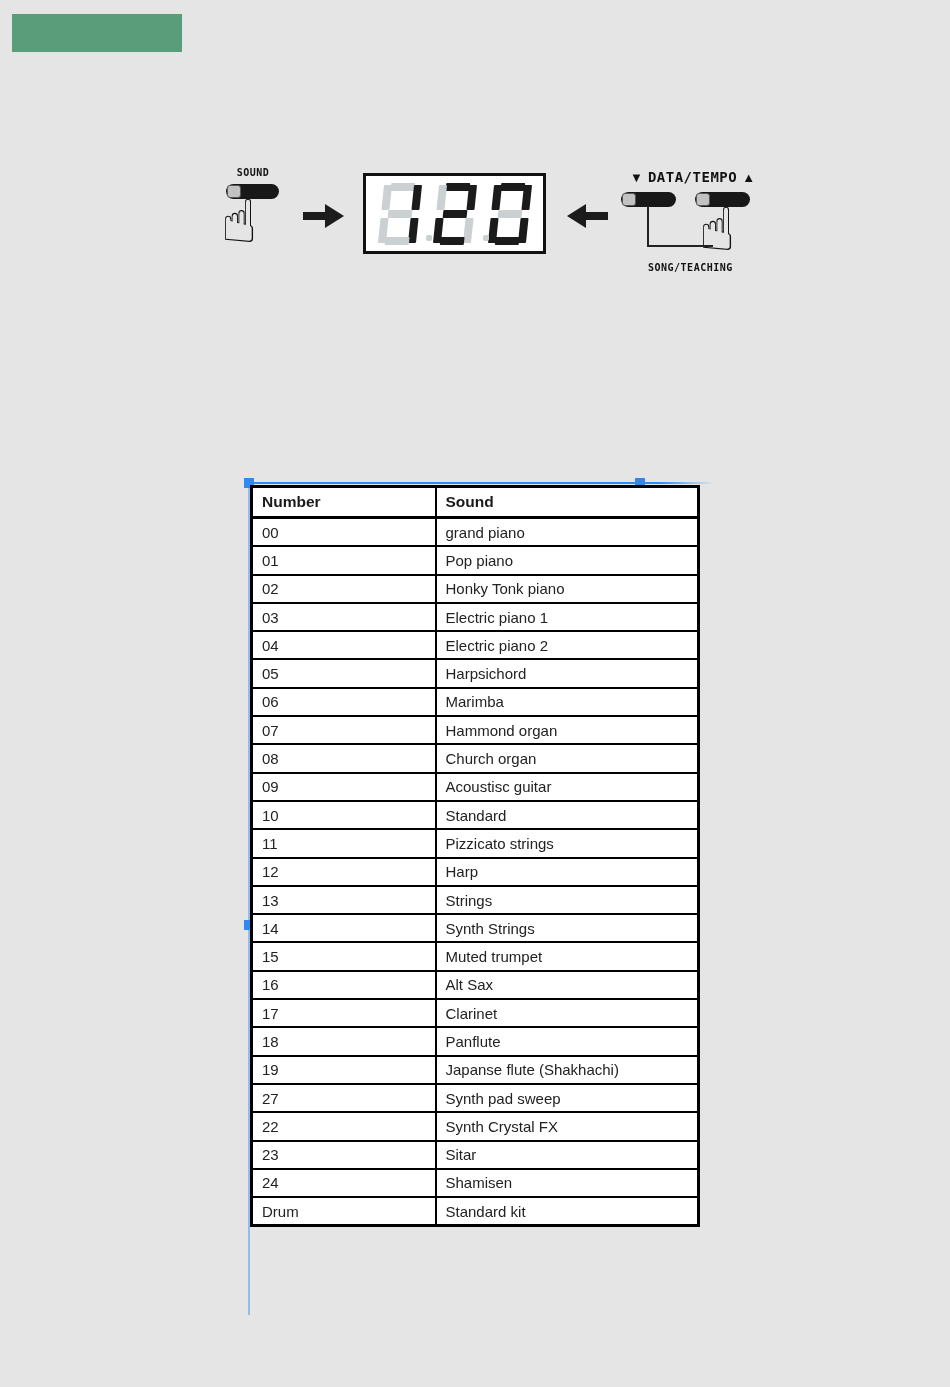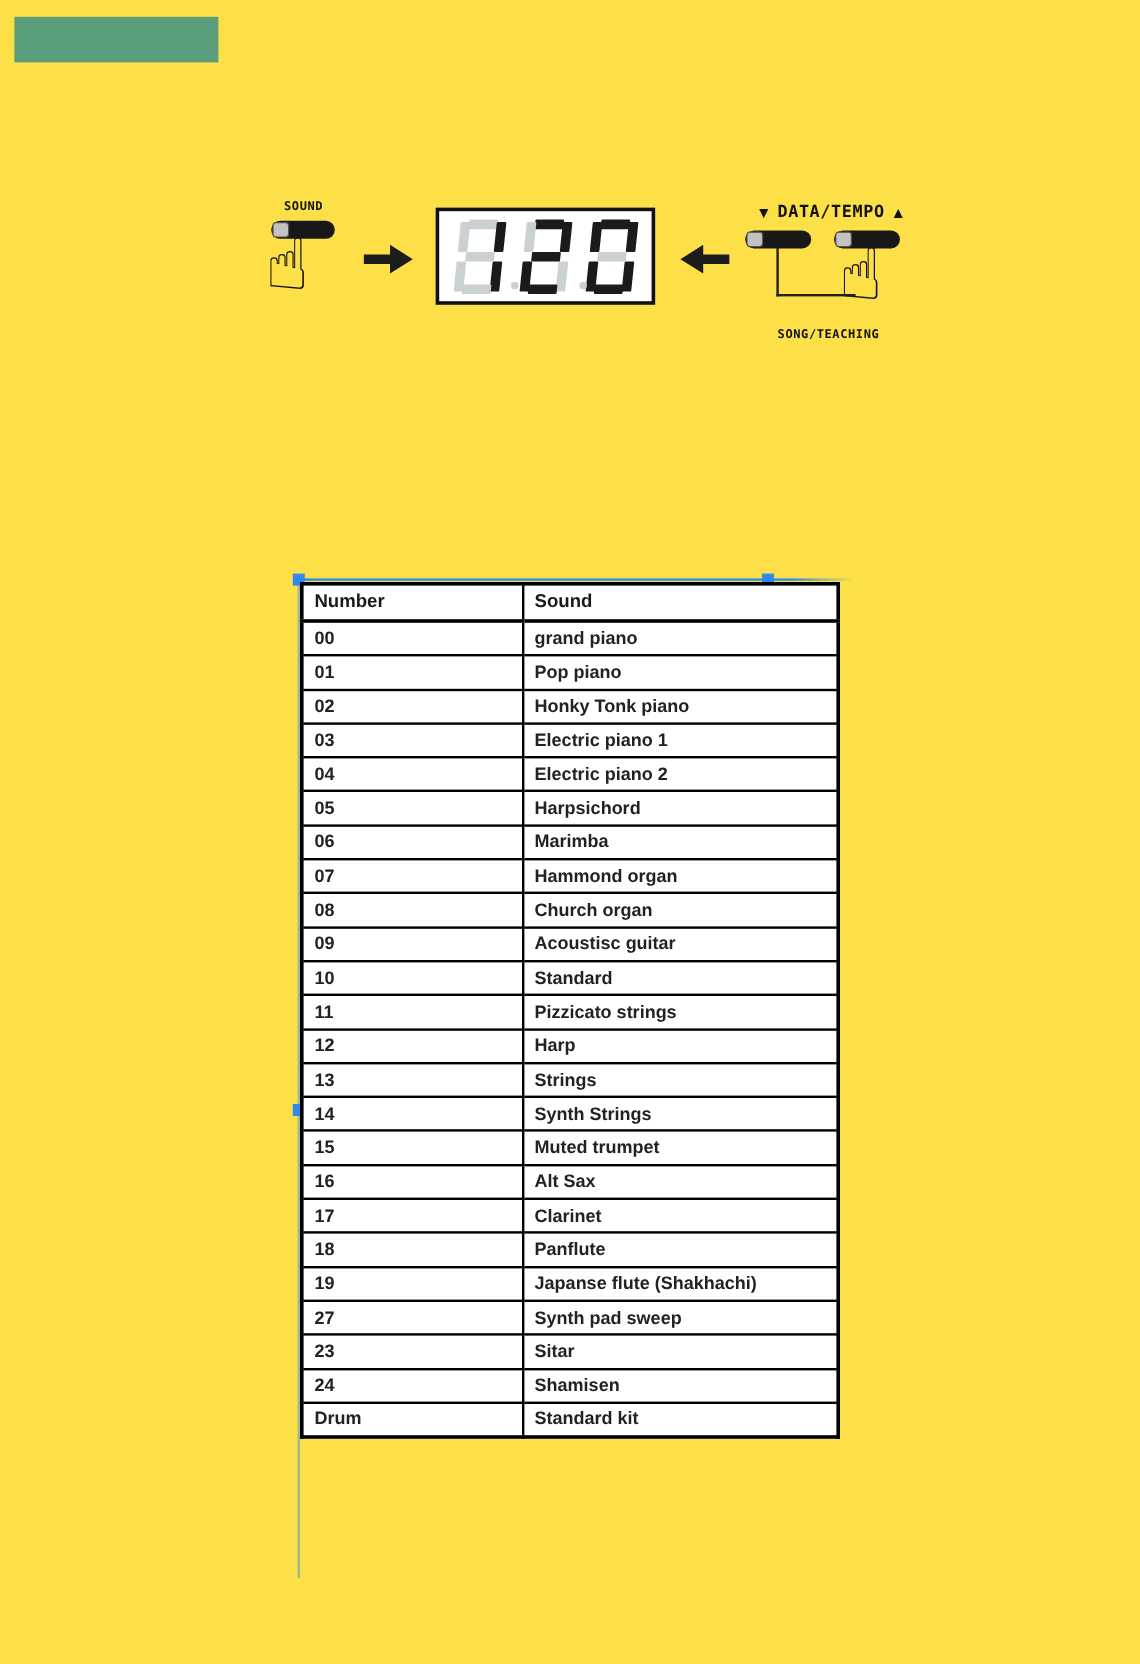--- a/index.html
+++ b/index.html
@@ -3,21 +3,21 @@
 <meta charset="utf-8">
 <style>
   :root{
     --header-block:#599d7a;
     --selection-blue:#2e89f0;
     --segment-lit:#1b1b1b;
     --segment-unlit:#cbd0d3;
   }
   html,body{margin:0;padding:0;background:#fff;}
   .page{
-    position:relative;width:950px;height:1387px;background:#fde047;overflow:hidden;
+    position:relative;width:950px;height:1387px;background:#e5e5e5;overflow:hidden;
     font-family:"Liberation Sans",sans-serif;color:#1a1a1a;
   }
   
   .green-block{position:absolute;left:12px;top:14px;width:170px;height:38px;background:var(--header-block);}
 
   
   .techlabel{font-family:"DejaVu Sans Mono",monospace;font-weight:bold;color:#111;}
   .sound-label{position:absolute;left:225px;top:167px;width:56px;text-align:center;font-size:10px;letter-spacing:.5px;}
   .pill{position:absolute;height:15px;border-radius:8px;background:#181818;}
   .pill .cap{position:absolute;left:1px;top:1px;width:14px;height:13px;border-radius:3px;background:#c2c2c2;border:1px solid #555;box-sizing:border-box;}
@@ -45,34 +45,34 @@
   .seg-c{right:0;bottom:2px;width:8px;height:25px;}
   .dp{position:absolute;bottom:10px;width:6px;height:6px;border-radius:2px;background:var(--segment-unlit);}
   .dp-1{left:60px;}
   .dp-2{left:117px;}
 
   .datatempo-row{position:absolute;left:630px;top:169px;display:flex;align-items:center;gap:5px;}
   .tri{font-size:13px;color:#111;line-height:1;}
   .datatempo-label{font-size:14px;letter-spacing:.5px;}
   .bracket-v{position:absolute;left:647px;top:206px;width:2px;height:41px;background:#222;}
   .bracket-h{position:absolute;left:647px;top:245px;width:66px;height:2px;background:#222;}
-  .songteaching-label{position:absolute;left:648px;top:274px;font-size:10px;letter-spacing:.5px;}
+  .songteaching-label{position:absolute;left:648px;top:262px;font-size:10px;letter-spacing:.5px;}
 
   
   .sel-hline{position:absolute;left:250px;top:482px;width:464px;height:2px;
     background:linear-gradient(to right,var(--selection-blue) 88%,rgba(46,137,240,0));}
   .sel-vline{position:absolute;left:248px;top:483px;width:2px;height:832px;background:rgba(46,137,240,.45);}
   .sel-handle{position:absolute;width:10px;height:10px;background:var(--selection-blue);}
   .h-tl{left:244px;top:478px;}
   .h-tm{left:635px;top:478px;}
   .h-ml{left:244px;top:920px;}
 
   
   .sound-table{position:absolute;left:250px;top:485px;width:447px;border-collapse:collapse;table-layout:fixed;background:#fff;}
-  .sound-table th,.sound-table td{border:2px solid #000;padding:0 0 0 9px;text-align:left;vertical-align:middle;overflow:hidden;white-space:nowrap;font-weight:bold;}
+  .sound-table th,.sound-table td{border:2px solid #000;padding:0 0 0 9px;text-align:left;vertical-align:middle;overflow:hidden;white-space:nowrap;}
   .sound-table{border:3px solid #000;padding-left:23px;}
   .sound-table th{height:28px;font-size:15.5px;font-weight:bold;border-bottom:3px solid #000;}
   .sound-table td{height:26.3px;font-size:15px;color:#222;}
 </style>
 </head>
 <body>
 
 <div class="page">
 
   <div class="green-block"></div>
@@ -239,20 +239,24 @@
         </tr>
         <tr>
           <td>19</td>
           <td>Japanse flute (Shakhachi)</td>
         </tr>
         <tr>
           <td>27</td>
           <td>Synth pad sweep</td>
         </tr>
         <tr>
+          <td>22</td>
+          <td>Synth Crystal FX</td>
+        </tr>
+        <tr>
           <td>23</td>
           <td>Sitar</td>
         </tr>
         <tr>
           <td>24</td>
           <td>Shamisen</td>
         </tr>
         <tr>
           <td>Drum</td>
           <td>Standard kit</td>

